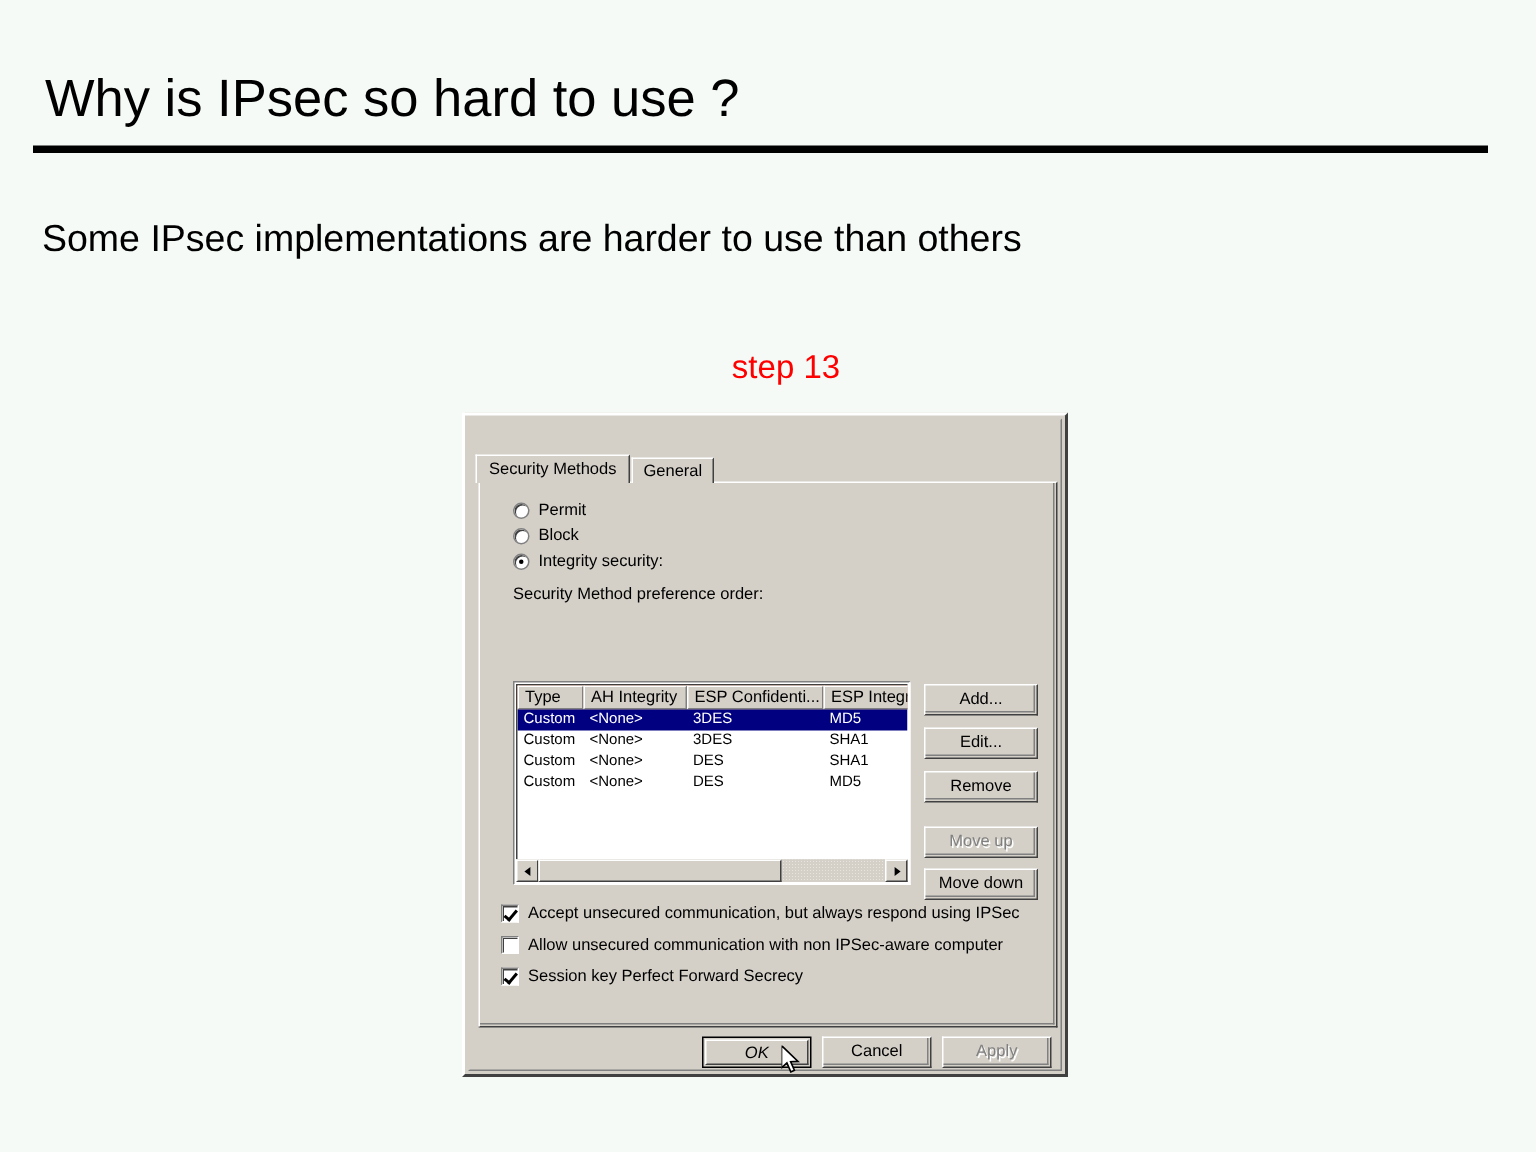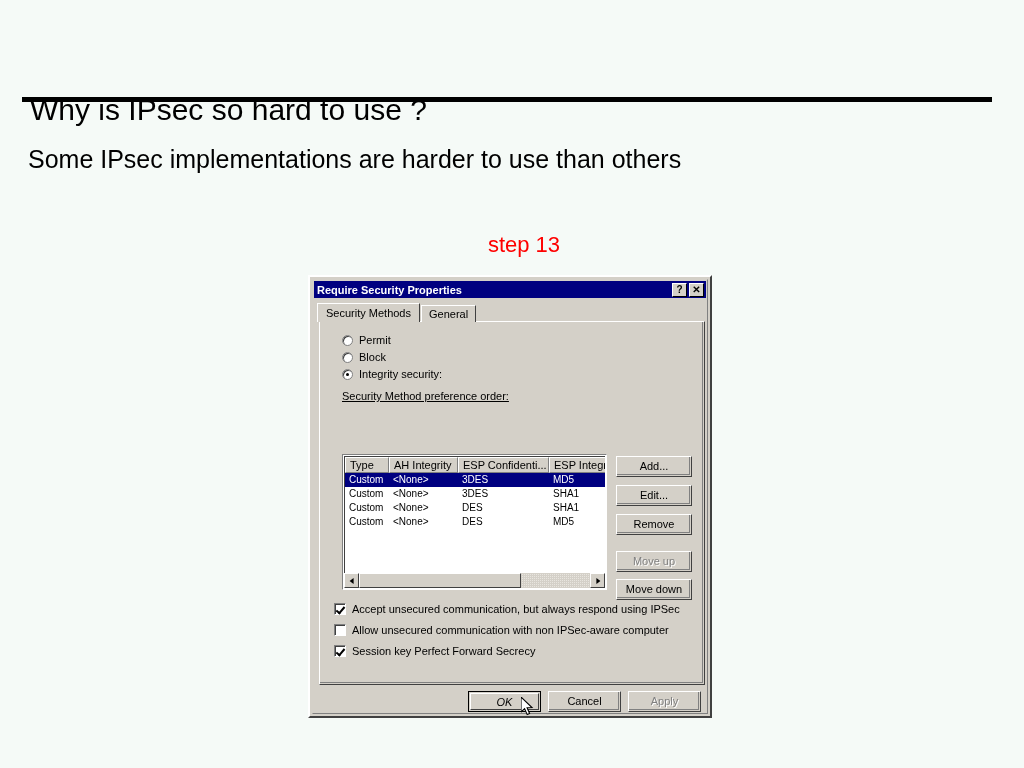--- a/index.html
+++ b/index.html
@@ -13,25 +13,24 @@
     font-family: "Liberation Sans", sans-serif;
     overflow: hidden;
     position: relative;
   }
 
   
   .slide-title {
     position: absolute;
     left: 30px;
     top: 46px;
-    font-size: 30px;
+    font-size: 35px;
     color: #000000;
     letter-spacing: 0px;
     white-space: nowrap;
-    margin-top: 47px;
   }
   .title-rule {
     position: absolute;
     left: 22px;
     top: 97px;
     width: 970px;
     height: 5px;
     background: #000000;
   }
   .slide-subtitle {
@@ -440,25 +439,20 @@
 <body>
 
 <div class="slide-title">Why is IPsec so hard to use ?</div>
 <div class="title-rule"></div>
 <div class="slide-subtitle">Some IPsec implementations are harder to use than others</div>
 <div class="step-label">step 13</div>
 
 <div class="dialog">
   <div class="dialog-inner-edge"></div>
 
-  <div class="titlebar">
-    <span class="titlebar-text">Require Security Properties</span>
-    <span class="title-btn">?</span>
-    <span class="title-btn">✕</span>
-  </div>
 
   <div class="tabstrip">
     <div class="tab active">Security Methods</div>
     <div class="tab inactive">General</div>
   </div>
 
   <div class="tabpanel">
     <div class="tabpanel-in"></div>
 
     <div class="radio-row" style="top:12px;">
@@ -467,21 +461,21 @@
     </div>
     <div class="radio-row" style="top:29px;">
       <span class="radio"></span>
       <span>Block</span>
     </div>
     <div class="radio-row" style="top:46px;">
       <span class="radio on"></span>
       <span>Integrity security:</span>
     </div>
 
-    <div class="section-label" style="top:68px;text-decoration:underline;">Security Method preference order:</div>
+    <div class="section-label" style="top:68px;">Security Method preference order:</div>
 
     <div class="listview">
       <div class="lv-inner">
 
         <div class="lv-header">
           <div class="lv-th" style="width:44px;">Type</div>
           <div class="lv-th" style="width:69px;">AH Integrity</div>
           <div class="lv-th" style="width:91px;">ESP Confidenti...</div>
           <div class="lv-th" style="width:63px;border-right:none;">ESP Integri</div>
         </div>

